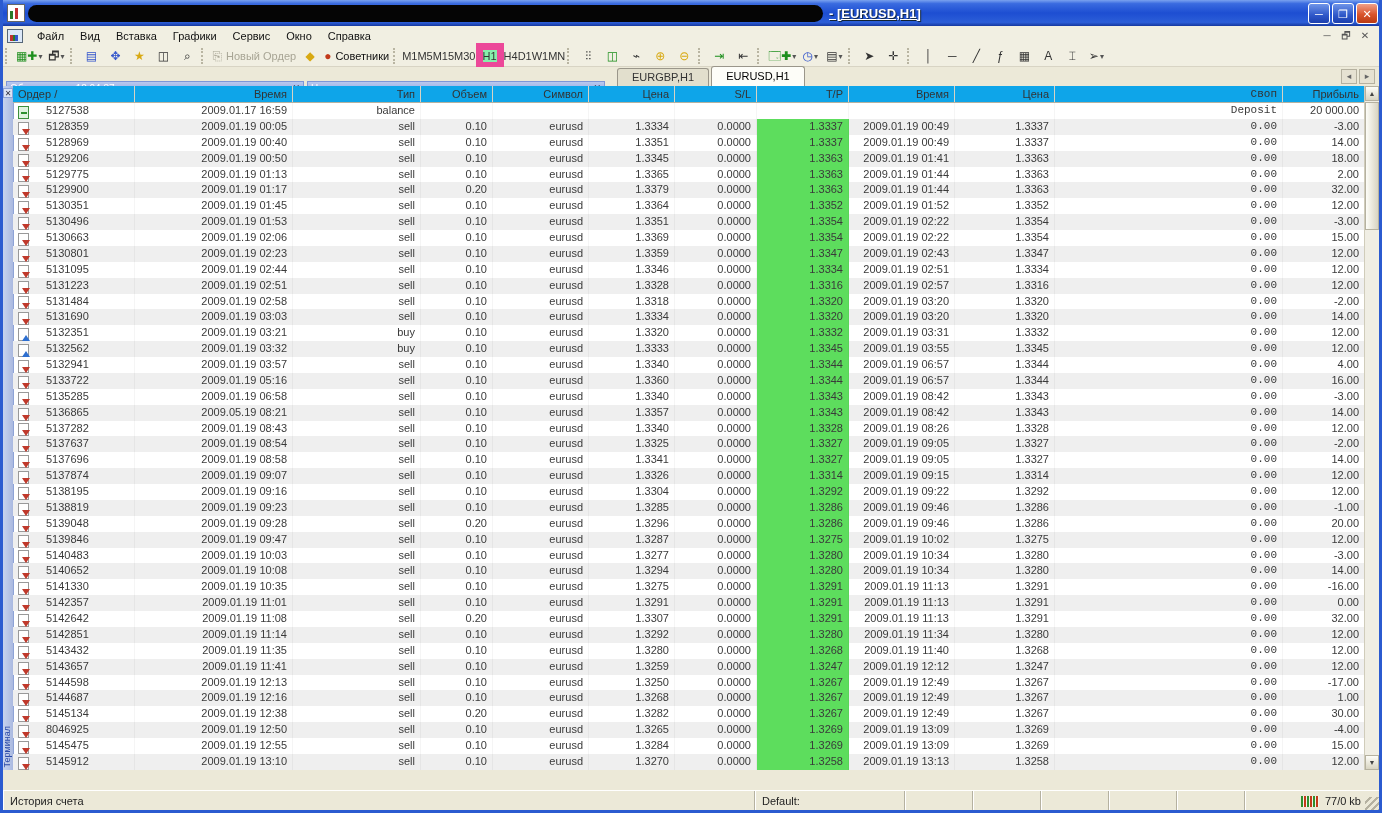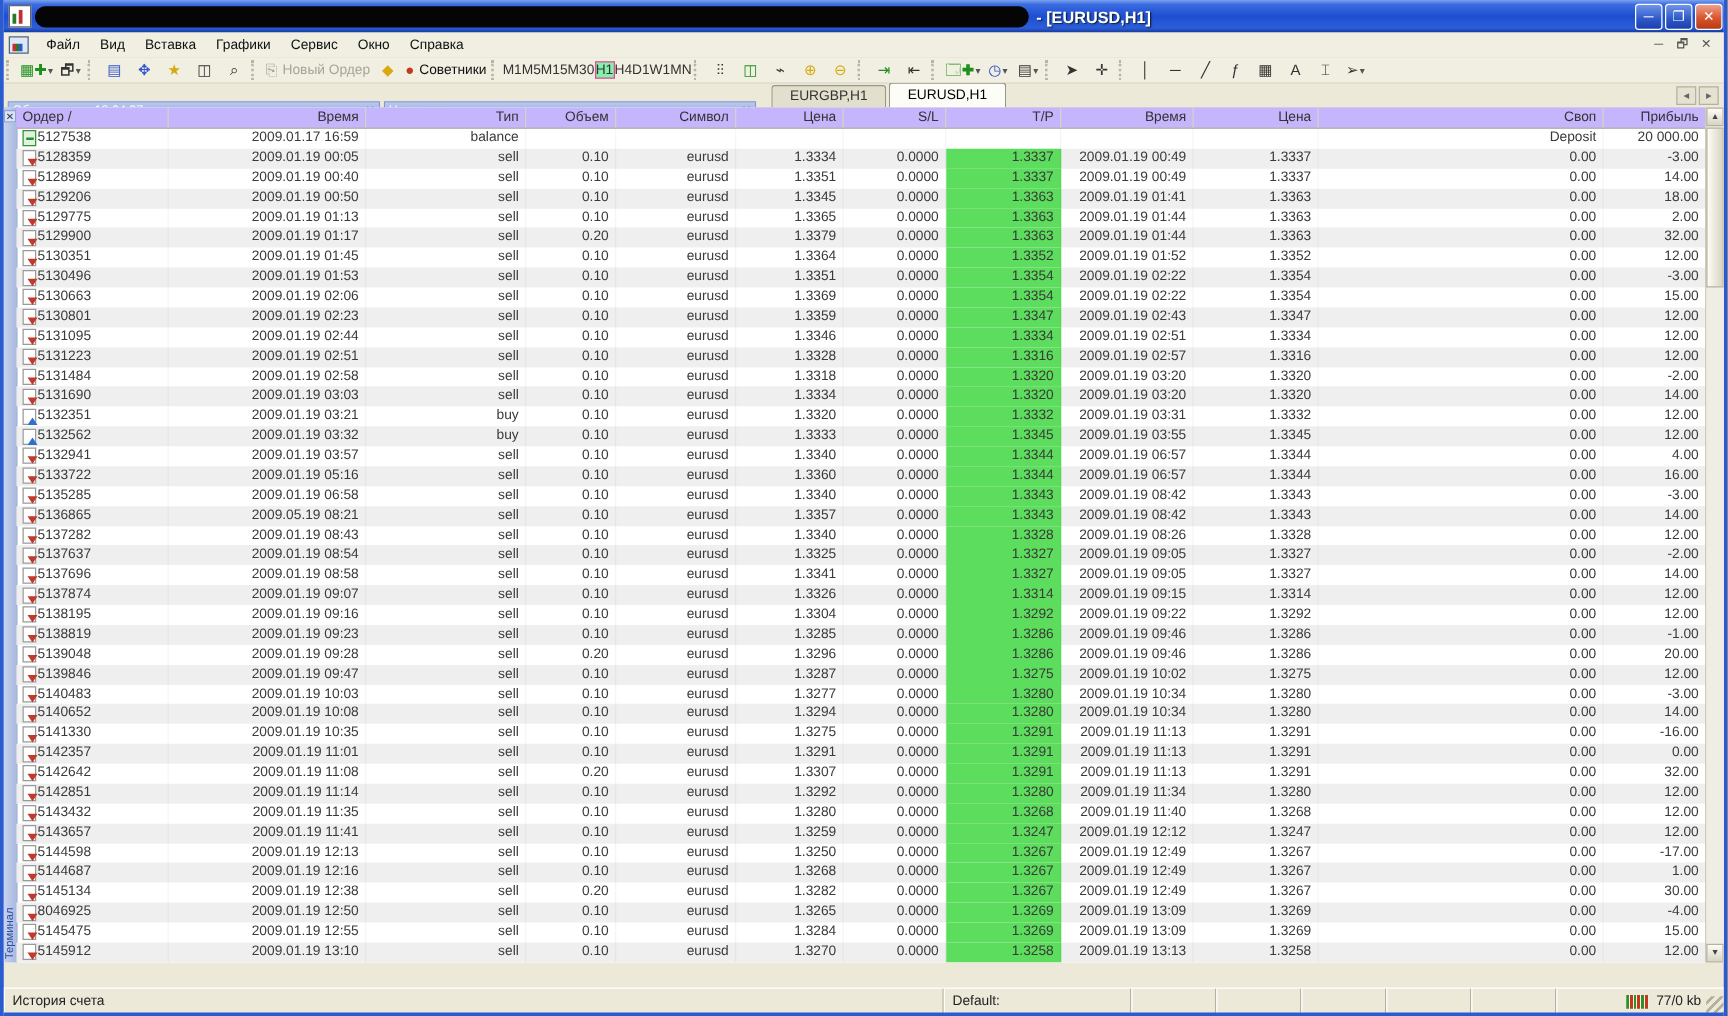--- a/index.html
+++ b/index.html
@@ -8,21 +8,21 @@
        box-sizing:border-box;}
   
   .titlebar{position:absolute;left:-3px;top:0;width:1382px;height:26px;
     background:linear-gradient(180deg,#7aa2ef 0%,#3a6be0 14%,#1d4ed2 50%,#2c5ed8 86%,#16389f 100%);
     display:flex;align-items:center;padding:0 4px;box-sizing:border-box;}
   .app-icon{width:16px;height:16px;margin:0 3px;background:#fff;border:1px solid #666;position:relative;flex:none;}
   .app-icon::before{content:"";position:absolute;left:2px;bottom:2px;width:3px;height:8px;background:#2a7a2a;}
   .app-icon::after{content:"";position:absolute;left:7px;bottom:2px;width:3px;height:11px;background:#c03030;}
   .redaction{width:795px;height:17px;background:#050505;border-radius:9px;flex:none;}
   .title-text{color:#fff;font-weight:bold;font-size:13px;margin-left:6px;white-space:nowrap;
-    text-shadow:1px 1px 1px #123;}
+    text-shadow:1px 1px 1px #123;text-decoration:underline;}
   .win-btns{margin-left:auto;display:flex;gap:2px;}
   .wbtn{width:22px;height:21px;border-radius:3px;color:#fff;font-size:11px;line-height:21px;text-align:center;
     background:linear-gradient(180deg,#6f94e8,#2e57c8 60%,#1c3fae);border:1px solid #fff;box-sizing:border-box;}
   .wbtn.close{background:linear-gradient(180deg,#f0a089,#d9542c 55%,#b93a12);}
   
   .menubar{position:absolute;left:0;top:26px;width:1376px;height:20px;background:#f1efe2;
     border-bottom:1px solid #d8d4c4;display:flex;align-items:center;font-size:11px;}
   .mdi-icon{width:14px;height:12px;margin:0 6px 0 4px;background:#dce8f8;border:1px solid #567;position:relative;flex:none;}
   .mdi-icon::after{content:"";position:absolute;left:2px;bottom:1px;width:8px;height:6px;
     background:linear-gradient(90deg,#c03030 33%,#2a7a2a 33%,#2a7a2a 66%,#3355cc 66%);}
@@ -35,21 +35,21 @@
   .grip{width:5px;height:16px;margin:0 2px;border-left:2px dotted #b9b5a2;flex:none;}
   .tbtn{height:18px;min-width:20px;display:flex;align-items:center;justify-content:center;
     padding:0 2px;color:#333;flex:none;}
   .tbtn .glyph{font-size:12px;line-height:16px;}
   .tbtn.drop::after{content:"▾";font-size:8px;color:#555;margin-left:1px;}
   .tbtn .lbl{margin-left:4px;color:#111;}
   .tbtn.disabled{color:#a8a595;}
   .tbtn.disabled .lbl{color:#a8a595;}
   .g-green{color:#1e8f1e;} .g-red{color:#c23a1a;} .g-blue{color:#3355cc;} .g-yellow{color:#d8a912;}
   .tf{width:27px;height:17px;text-align:center;line-height:17px;color:#333;flex:none;}
-  .tf.active{background:#86efac;border:1px solid #ec4899;box-sizing:border-box;line-height:15px;}
+  .tf.active{background:#86efac;border:7px solid #ec4899;box-sizing:border-box;line-height:15px;}
   
   .panelrow{position:absolute;left:0;top:67px;width:1376px;height:19px;background:#ece9d8;
     border-bottom:1px solid #9a968a;display:flex;}
   .panel{width:298px;margin-left:3px;overflow:hidden;flex:none;}
   .phead{height:14px;margin-top:14px;background:linear-gradient(180deg,#b9c8ee,#8aa3e2);
     border:1px solid #7d96d8;display:flex;align-items:center;justify-content:space-between;
     padding:0 3px;color:#fff;font-size:10px;box-sizing:border-box;}
   .pclose{color:#334;font-size:9px;}
   .ptabs{display:flex;font-size:10px;color:#555;height:12px;overflow:hidden;}
   .ptab{padding:1px 8px;border-right:1px solid #c5c1ae;}
@@ -61,35 +61,35 @@
   .tab-scroll{margin-left:auto;display:flex;gap:2px;padding:2px 4px;color:#666;font-size:9px;}
   .tsbtn{width:14px;height:13px;background:#e6e2d2;border:1px solid #b5b1a0;text-align:center;line-height:12px;}
   
   .terminal{position:absolute;left:0;top:86px;width:1376px;height:684px;background:#fff;}
   .tstrip{position:absolute;left:0;top:0;width:10px;height:684px;background:linear-gradient(90deg,#c7d3ee,#aab9e0);
     border-right:1px solid #8ea3d6;}
   .tclose{position:absolute;left:0px;top:2px;width:10px;height:10px;font-size:8px;line-height:10px;
     text-align:center;color:#334;background:#dce3f4;border:1px solid #8ea3d6;box-sizing:border-box;}
   .tlabel{position:absolute;left:-1px;top:640px;writing-mode:vertical-rl;transform:rotate(180deg);
     font-size:9px;color:#2c4ba8;white-space:nowrap;}
-  .thead{position:absolute;left:10px;top:0;width:1352px;height:17px;background:#c4b5fd;display:flex;
+  .thead{position:absolute;left:10px;top:0;width:1352px;height:17px;background:#0ea5e9;display:flex;
     border-bottom:1px solid #b5b1a0;box-sizing:border-box;font-size:11px;color:#333;}
   .hcell{border-right:1px solid #d6d3c4;display:flex;align-items:center;justify-content:flex-end;
     padding:0 5px;box-sizing:border-box;flex:none;}
   .hcell.first{justify-content:flex-start;}
   .tbody{position:absolute;left:10px;top:17px;width:1352px;height:667px;overflow:hidden;}
   .trow{display:flex;height:15.88px;font-size:11px;color:#3a3a3a;align-items:center;}
   .trow:nth-child(even){background:#efefef;}
   .cell{padding:0 5px;box-sizing:border-box;text-align:right;white-space:nowrap;overflow:hidden;flex:none;
     border-right:1px solid rgba(0,0,0,0.04);height:100%;line-height:15.8px;}
-  .cell.c0{text-align:left;display:flex;align-items:center;gap:1px;}
+  .cell.c0{text-align:left;display:flex;align-items:flex-end;gap:17px;}
   .cell.tpcell{background:#5ddd5d;}
   .trow.balance .cell.tpcell{background:transparent;}
   .c0{width:122px;}.c1{width:158px;}.c2{width:128px;}.c3{width:72px;}.c4{width:96px;}.c5{width:86px;}
-  .c6{width:82px;}.c7{width:92px;}.c8{width:106px;}.c9{width:100px;}.c10{width:228px;}.c11{width:82px;}
+  .c6{width:82px;}.c7{width:92px;}.c8{width:106px;}.c9{width:100px;}.c10{width:228px;font-family:Liberation Mono, monospace;}.c11{width:82px;}
   .doc{width:9px;height:11px;background:#fff;border:1px solid #999;position:relative;flex:none;}
   .doc::after{content:"";position:absolute;right:-2px;bottom:-1px;width:0;height:0;
     border-left:4px solid transparent;border-right:4px solid transparent;}
   .doc.sell::after{border-top:6px solid #c0392b;}
   .doc.buy::after{border-bottom:6px solid #2e6fd0;border-top:none;}
   .doc.balance{background:#dff3df;border-color:#3d8f3d;}
   .doc.balance::after{border:none;width:6px;height:2px;background:#2e8f2e;right:1px;bottom:4px;}
   
   .vscroll{position:absolute;right:0;top:0;width:14px;height:684px;background:#f0eee4;border-left:1px solid #d0ccba;}
   .sarrow{position:absolute;left:0;width:14px;height:15px;background:linear-gradient(180deg,#fdfdf8,#d8d4c2);

